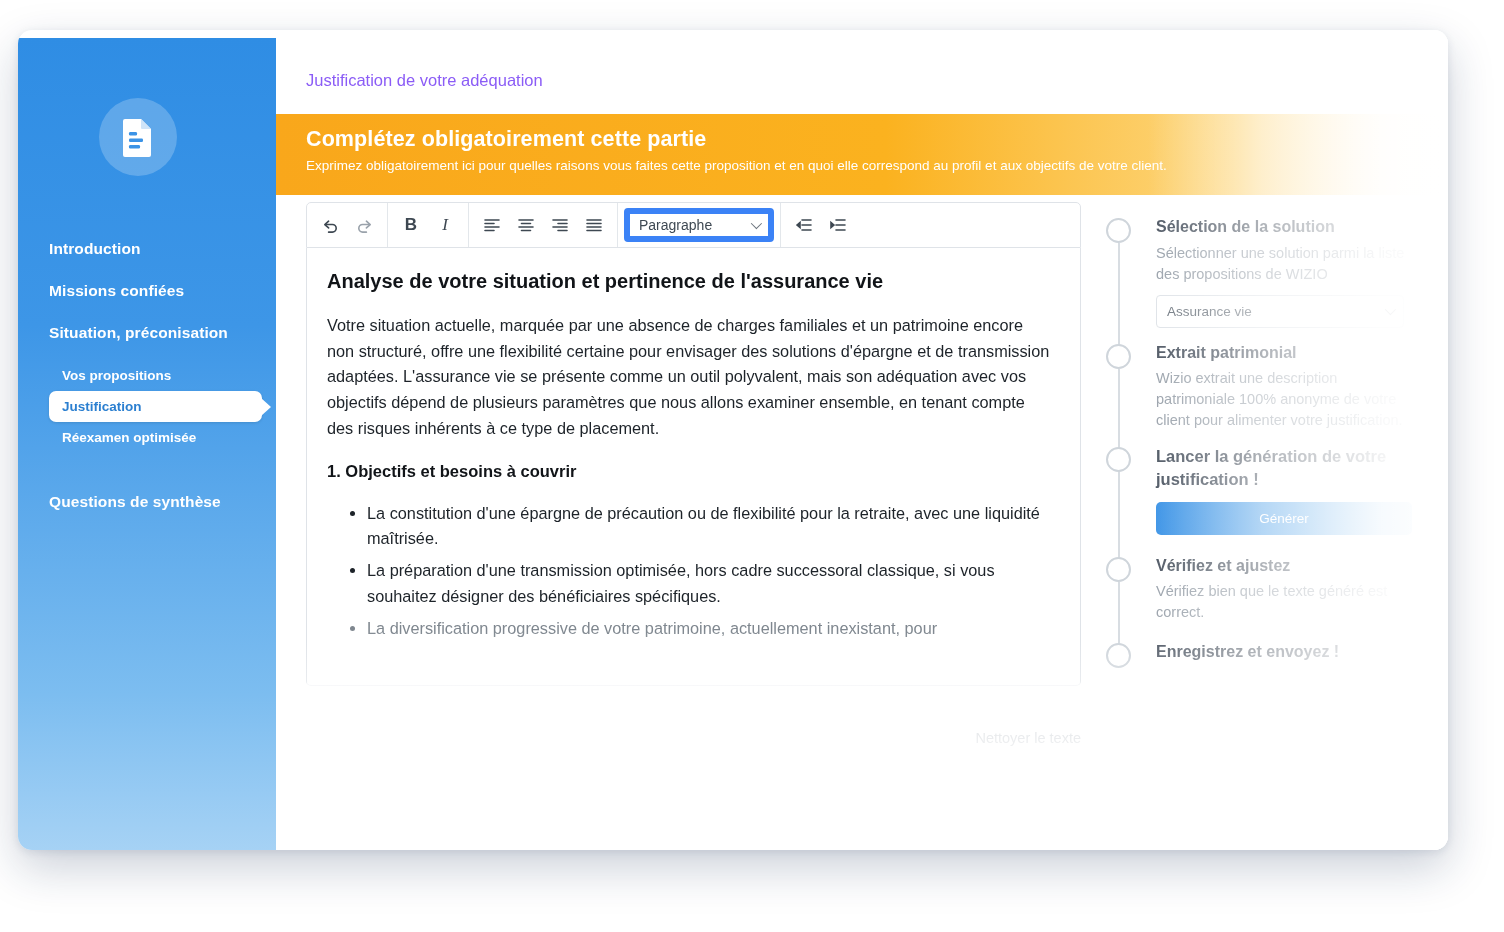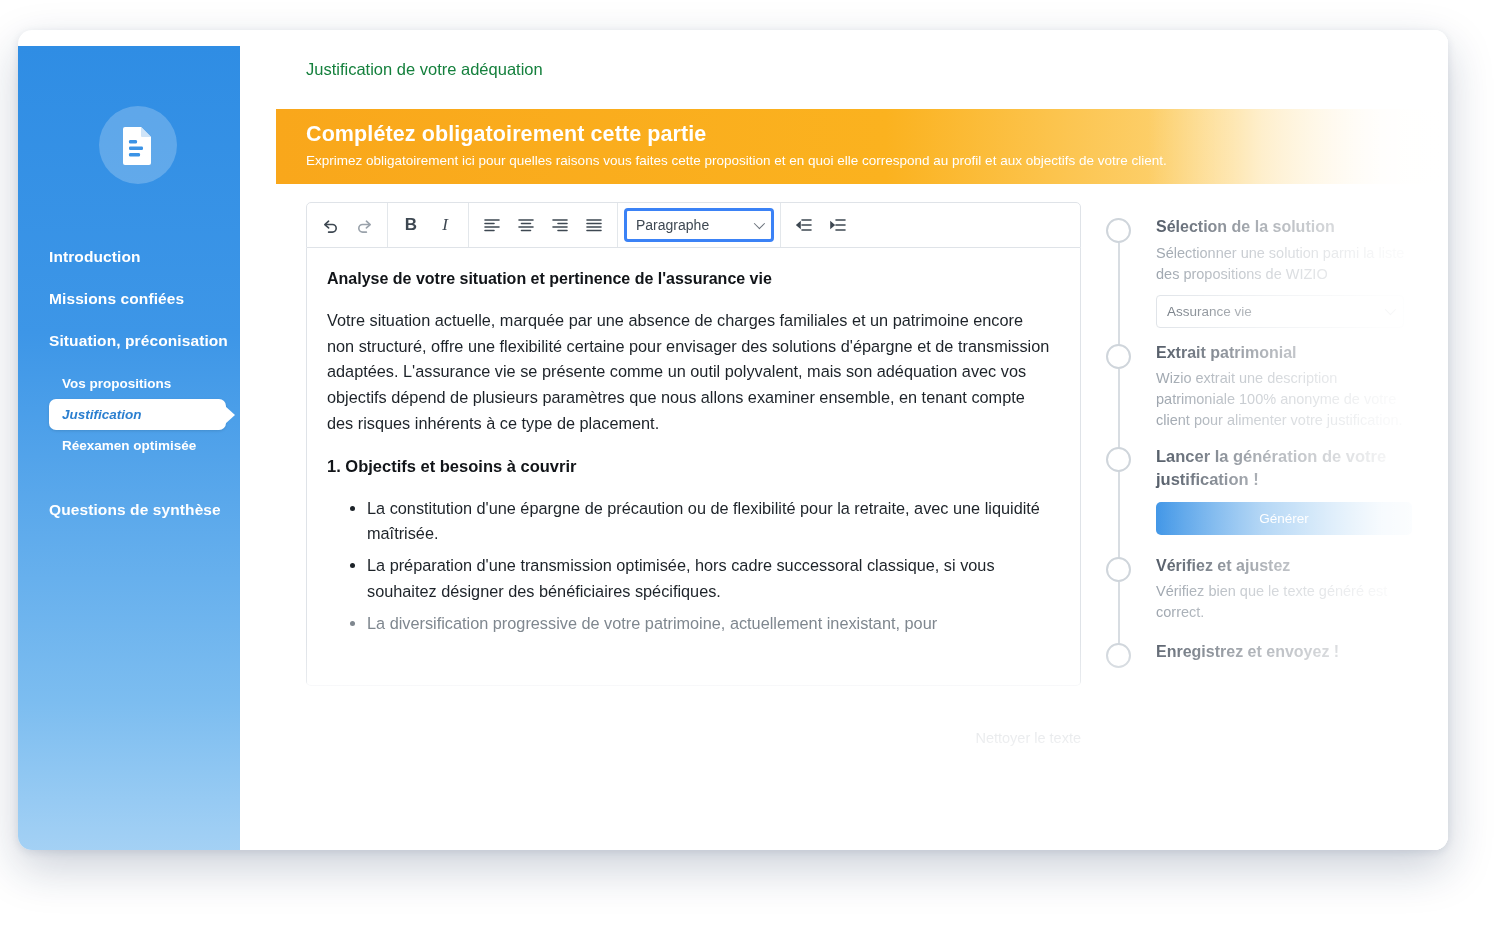--- a/index.html
+++ b/index.html
@@ -24,22 +24,22 @@
     width: 1430px; height: 820px;
     background: #ffffff;
     border-radius: 14px;
     box-shadow: 0 18px 46px rgba(20,40,80,0.22), 0 2px 8px rgba(20,40,80,0.10);
     overflow: hidden;
   }
 
   
   #sidebar {
     position: absolute;
-    left: 0; top: 16px;
-    width: 222px; height: 100%;
+    left: 0; top: 8px;
+    width: 258px; height: 100%;
     background: linear-gradient(180deg, #2f8de4 0%, #3d96e7 35%, #7cbdf0 80%, #a8d3f5 100%);
     color: #ffffff;
   }
   #sidebar-logo {
     position: absolute;
     left: 81px; top: 60px;
     width: 78px; height: 78px;
     border-radius: 50%;
     background: rgba(255,255,255,0.22);
     display: flex; align-items: center; justify-content: center;
@@ -63,21 +63,20 @@
     color: #ffffff;
     margin: 0 14px 0 31px;
     padding: 8px 0 8px 13px;
     cursor: pointer;
   }
   .sub-item.active {
     background: #ffffff;
     color: #2b7fd0;
     border-radius: 7px;
     box-shadow: 0 1px 3px rgba(0,0,0,.12);
-    font-style: italic;
   }
   .sub-item.active::after {
     content: "";
     position: absolute;
     right: -9px; top: 50%;
     transform: translateY(-50%);
     border-top: 9px solid transparent;
     border-bottom: 9px solid transparent;
     border-left: 10px solid #ffffff;
   }
@@ -108,29 +107,30 @@
   .ghost-btn.second { opacity: .55; }
 
   
   #content {
     position: absolute;
     left: 258px; top: 0;
     right: 0; bottom: 0;
     background: #ffffff;
   }
   #breadcrumb {
-    height: 79px;
+    height: 68px;
     display: flex; align-items: center;
     padding-left: 30px;
     font-size: 16.5px;
-    color: #15803d;
+    color: #8b5cf6;
+    margin-top: 16px;
   }
   #banner {
     background: linear-gradient(90deg, #f9a71b 0%, #fbb21f 52%, #fdd77f 82%, #ffffff 100%);
-    padding: 13px 30px 16px 30px;
+    padding: 13px 30px 22px 30px;
     color: #ffffff;
   }
   #banner-title {
     font-size: 21.5px;
     font-weight: bold;
     letter-spacing: .1px;
     margin-bottom: 6px;
   }
   #banner-sub { font-size: 13.5px; }
 
@@ -155,21 +155,21 @@
     display: flex; align-items: center; justify-content: center;
     color: #3e4852;
     font-size: 16px;
     border-radius: 4px;
     cursor: pointer;
   }
   .tb-btn svg { display:block; }
   .tb-select {
     height: 34px;
     min-width: 150px;
-    border: 3px solid #3b82f6;
+    border: 6px solid #3b82f6;
     border-radius: 4px;
     display: flex; align-items: center; justify-content: space-between;
     padding: 0 9px;
     font-size: 14px;
     color: #3e4852;
     cursor: pointer;
   }
   .caret {
     width: 8px; height: 8px;
     border-right: 1.6px solid #6b737c;
@@ -181,21 +181,21 @@
     border: 1px solid #dfe3e8;
     border-top: none;
     border-radius: 0 0 5px 5px;
     height: 438px;
     overflow: hidden;
     padding: 22px 26px 0 20px;
     background: #ffffff;
   }
   #doc h2 {
     margin: 0 0 20px 0;
-    font-size: 16px;
+    font-size: 20px;
     color: #111418;
     font-weight: bold;
   }
   #doc p {
     margin: 0 0 20px 0;
     font-size: 16.3px;
     line-height: 1.58;
     color: #1d2329;
   }
   #doc h3 {

